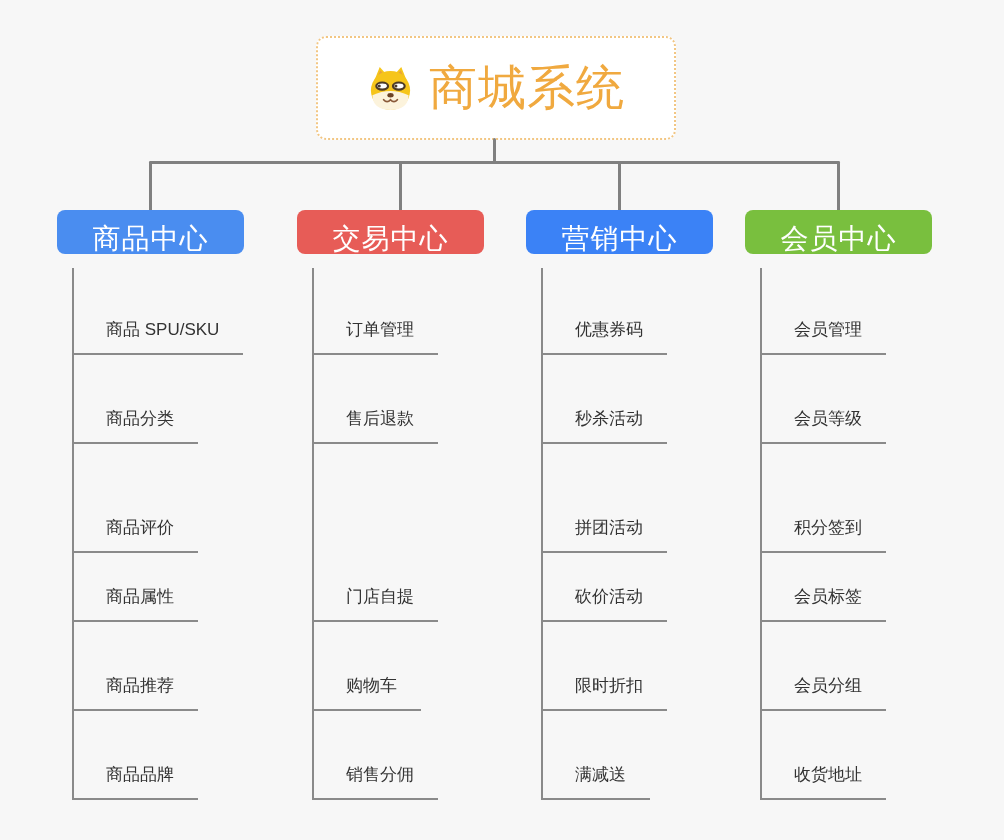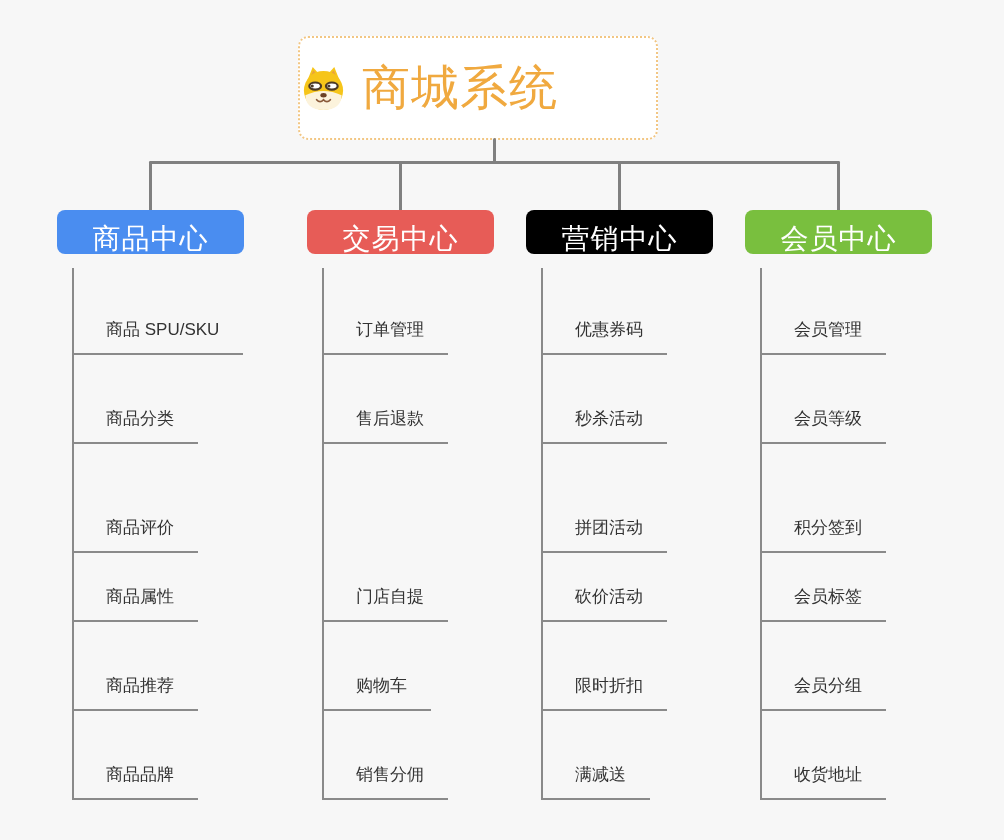--- a/index.html
+++ b/index.html
@@ -4,38 +4,38 @@
 <style>
   html,body{margin:0;padding:0;}
   body{
     width:1004px;height:840px;
     background:#F7F7F7;
     font-family:"Liberation Sans","DejaVu Sans",sans-serif;
     position:relative;overflow:hidden;
   }
   
   .root-node{
-    position:absolute;left:298px;top:36px;width:360px;height:104px;
+    position:absolute;left:316px;top:36px;width:360px;height:104px;
     background:#FFFFFF;border:2px dotted #F2C683;border-radius:10px;
     box-sizing:border-box;
-    display:flex;align-items:center;justify-content:flex-start;gap:15px;
+    display:flex;align-items:center;justify-content:center;gap:15px;
   }
   .root-title{
     font-size:48px;letter-spacing:1px;font-weight:400;white-space:nowrap;
   }
   .root-icon{width:47px;height:47px;flex:0 0 auto;}
   
   .conn{position:absolute;background:#808080;}
   .conn.stem{left:493px;top:138px;width:3px;height:25px;border-radius:2px;}
   .conn.bus{left:149px;top:161px;width:691px;height:3px;border-radius:2px;}
   .conn.drop{top:161px;width:3px;height:51px;border-radius:2px;}
   .drop0{left:149px;} .drop1{left:399px;} .drop2{left:618px;} .drop3{left:837px;}
   
   .branch{position:absolute;top:210px;width:187px;}
-  .branch0{left:57px;} .branch1{left:307px;} .branch2{left:526px;} .branch3{left:745px;}
+  .branch0{left:57px;} .branch1{left:297px;} .branch2{left:526px;} .branch3{left:745px;}
   .branch-header{
     width:187px;height:44px;border-radius:8px;
     color:#FFFFFF;font-size:28px;line-height:58px;text-align:center;
     letter-spacing:1px;white-space:nowrap;
   }
   .branch-spine{
     position:absolute;left:15px;top:58px;width:2px;height:532px;
     background:#8A8A8A;
   }
   .leaf{
@@ -92,21 +92,21 @@
   <div class="branch-header" style="background-color: rgb(231, 92, 87);">交易中心</div>
   <div class="branch-spine"></div>
   <div class="leaf r0">订单管理</div>
   <div class="leaf r1">售后退款</div>
   <div class="leaf r3">门店自提</div>
   <div class="leaf r4">购物车</div>
   <div class="leaf r5">销售分佣</div>
 </div>
 
 <div class="branch branch2">
-  <div class="branch-header" style="background-color: #000000;">营销中心</div>
+  <div class="branch-header" style="background-color: #3b82f6;">营销中心</div>
   <div class="branch-spine"></div>
   <div class="leaf r0">优惠券码</div>
   <div class="leaf r1">秒杀活动</div>
   <div class="leaf r2">拼团活动</div>
   <div class="leaf r3">砍价活动</div>
   <div class="leaf r4">限时折扣</div>
   <div class="leaf r5">满减送</div>
 </div>
 
 <div class="branch branch3">

